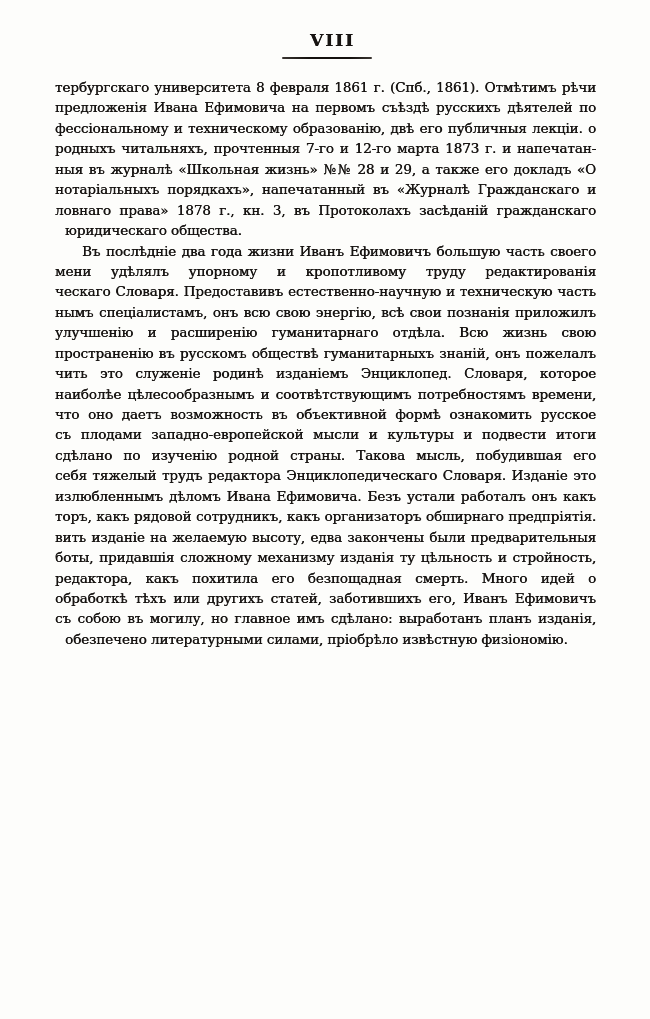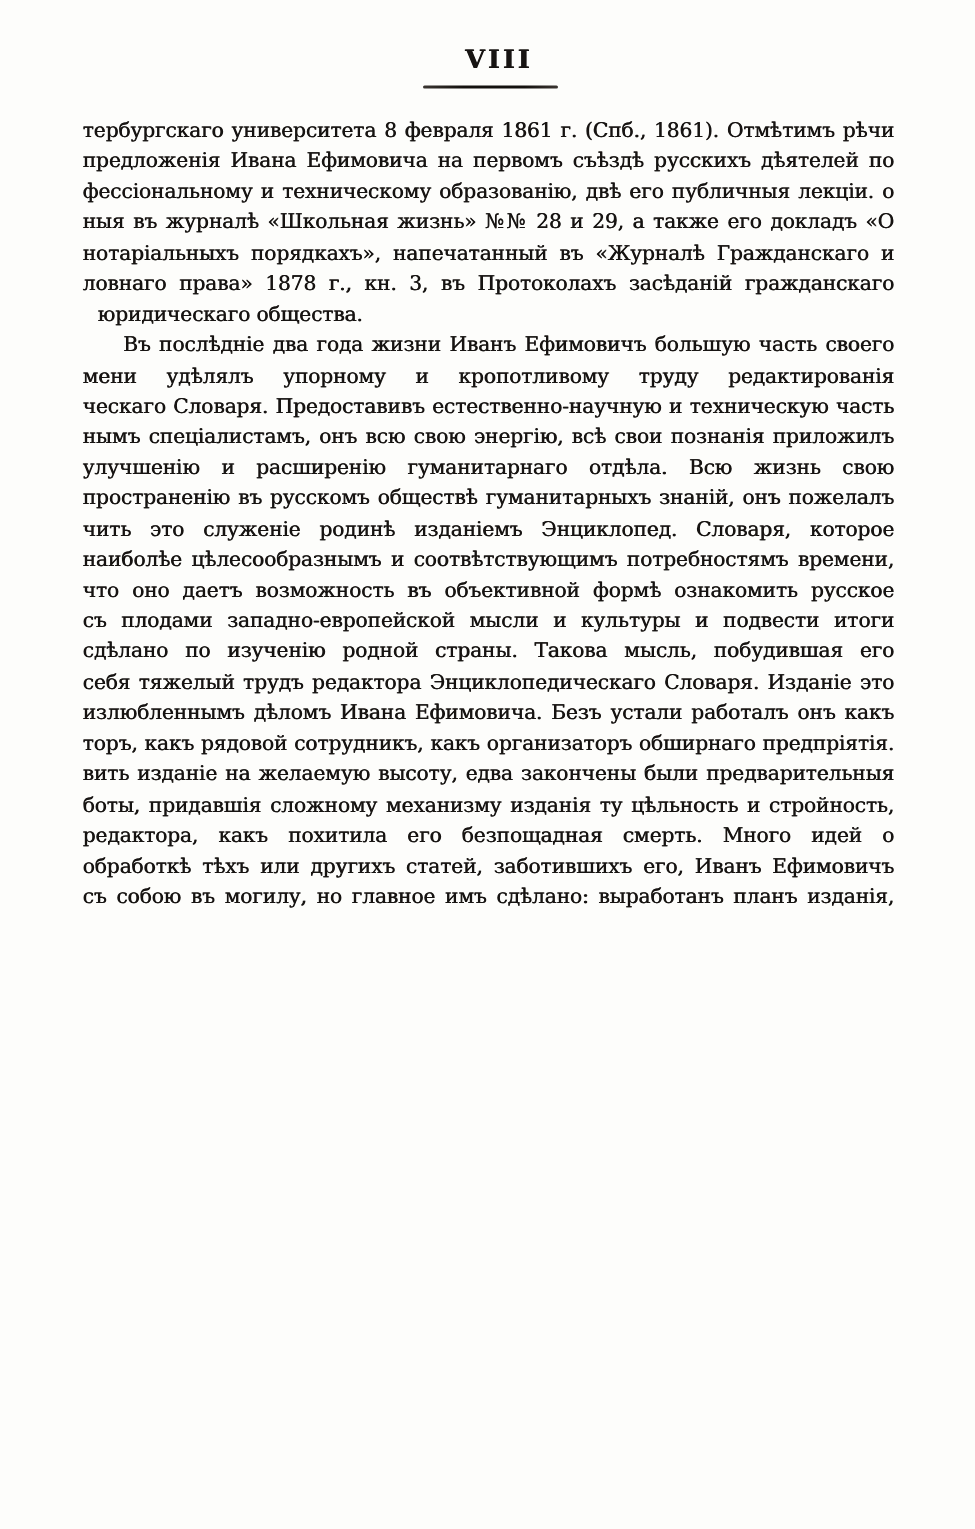--- a/index.html
+++ b/index.html
@@ -68,20 +68,21 @@
 
   <div class="pagenum">VIII</div>
   <div class="header-rule"></div>
 
   <div class="text-block">
 
     <div>
       <div class="line">тербургскаго университета 8 февраля 1861 г. (Спб., 1861). Отмѣтимъ рѣчи и</div>
       <div class="line">предложенія Ивана Ефимовича на первомъ съѣздѣ русскихъ дѣятелей по про-</div>
       <div class="line">фессіональному и техническому образованію, двѣ его публичныя лекціи. о на-</div>
+      <div class="line">родныхъ читальняхъ, прочтенныя 7-го и 12-го марта 1873 г. и напечатан-</div>
       <div class="line">ныя въ журналѣ «Школьная жизнь» №№ 28 и 29, а также его докладъ «О</div>
       <div class="line">нотаріальныхъ порядкахъ», напечатанный въ «Журналѣ Гражданскаго и Уго-</div>
       <div class="line">ловнаго права» 1878 г., кн. 3, въ Протоколахъ засѣданій гражданскаго отдѣленія</div>
       <div class="line end">юридическаго общества.</div>
     </div>
 
     <div>
       <div class="line ind">Въ послѣдніе два года жизни Иванъ Ефимовичъ большую часть своего вре-</div>
       <div class="line">мени удѣлялъ упорному и кропотливому труду редактированія Энциклопеди-</div>
       <div class="line">ческаго Словаря. Предоставивъ естественно-научную и техническую часть отдѣль-</div>
@@ -94,16 +95,17 @@
       <div class="line">съ плодами западно-европейской мысли и культуры и подвести итоги всему, что</div>
       <div class="line">сдѣлано по изученію родной страны. Такова мысль, побудившая его принять на</div>
       <div class="line">себя тяжелый трудъ редактора Энциклопедическаго Словаря. Изданіе это стало</div>
       <div class="line">излюбленнымъ дѣломъ Ивана Ефимовича. Безъ устали работалъ онъ какъ редак-</div>
       <div class="line">торъ, какъ рядовой сотрудникъ, какъ организаторъ обширнаго предпріятія. Но</div>
       <div class="line">вить изданіе на желаемую высоту, едва закончены были предварительныя ра-</div>
       <div class="line">боты, придавшія сложному механизму изданія ту цѣльность и стройность, ко-</div>
       <div class="line">редактора, какъ похитила его безпощадная смерть. Много идей о надлежащей</div>
       <div class="line">обработкѣ тѣхъ или другихъ статей, заботившихъ его, Иванъ Ефимовичъ унесъ</div>
       <div class="line">съ собою въ могилу, но главное имъ сдѣлано: выработанъ планъ изданія, оно</div>
+      <div class="line end">обезпечено литературными силами, пріобрѣло извѣстную физіономію.</div>
     </div>
 
   </div>
 </div>
 
 </body></html>

